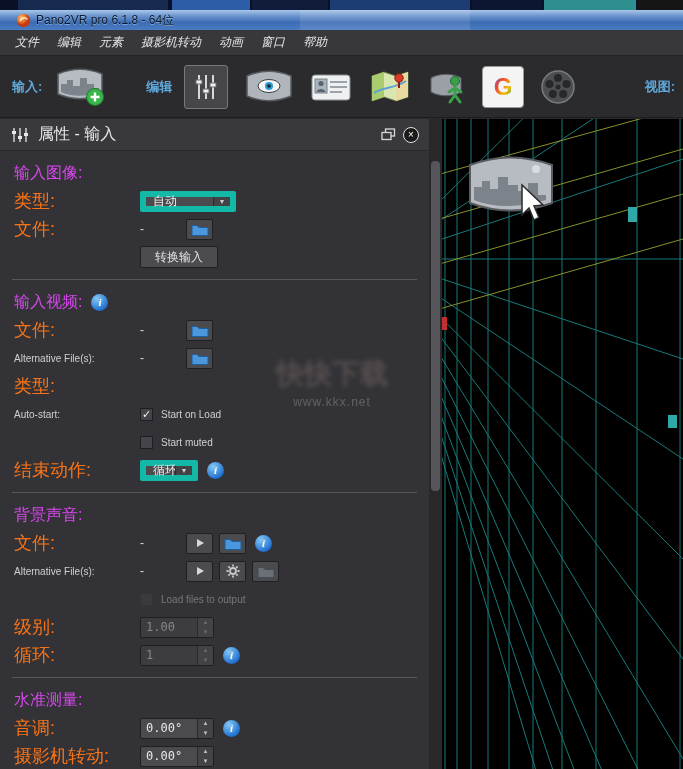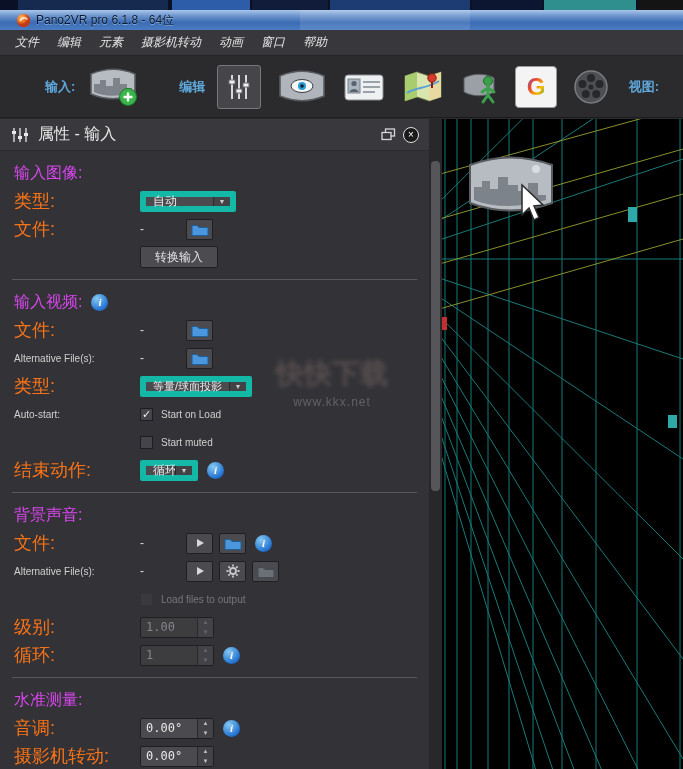--- a/index.html
+++ b/index.html
@@ -13,21 +13,21 @@
     background:linear-gradient(#aac6ea,#6f97cf 28%,#3b6cb4 62%,#4a7cc4);
     display:flex;align-items:center;padding-left:16px;box-sizing:border-box;}
   #titlebar .patch{position:absolute;left:300px;top:0;width:170px;height:100%;background:rgba(255,255,255,.10);}
   #title-text{font-size:12px;color:#0a1a30;margin-left:5px;text-shadow:0 1px 0 rgba(255,255,255,.35);}
   
   #menubar{position:absolute;top:30px;left:0;width:683px;height:26px;background:#38383c;
     border-bottom:1px solid #242426;display:flex;align-items:center;padding-left:6px;box-sizing:border-box;}
   .menu-item{padding:4px 9px;font-size:12px;color:#e6e6e6;cursor:default;font-style:italic;}
   
   #toolbar{position:absolute;top:57px;left:0;width:683px;height:61px;background:#2b2b2e;
-    border-bottom:1px solid #1c1c1e;display:flex;align-items:center;box-sizing:border-box;padding-left:33px;}
+    border-bottom:1px solid #1c1c1e;display:flex;align-items:center;box-sizing:border-box;}
   .tb-label{font-size:13px;font-weight:bold;color:#5fa8dc;}
   .tb-icon{display:flex;align-items:center;justify-content:center;}
   .tile{background:#45454a;border:1px solid #77777c;border-radius:3px;width:44px;height:44px;
     display:flex;align-items:center;justify-content:center;box-sizing:border-box;}
   .gtile{background:#f4f4f4;border:1px solid #9a9a9e;border-radius:4px;width:42px;height:42px;
     display:flex;align-items:center;justify-content:center;box-sizing:border-box;}
   
   #panel{position:absolute;top:119px;left:0;width:429px;height:650px;background:#333337;}
   #panel-header{height:32px;display:flex;align-items:center;padding:0 10px;background:#39393d;
     border-bottom:1px solid #2a2a2d;box-sizing:border-box;}
@@ -202,21 +202,21 @@
       <circle cx="20" cy="20" r="16" fill="#4d4f52" stroke="#7a7d80" stroke-width="1.5"></circle>
       <circle cx="20" cy="11" r="4" fill="#26282a"></circle>
       <circle cx="28.5" cy="17" r="4" fill="#26282a"></circle>
       <circle cx="25.2" cy="27" r="4" fill="#26282a"></circle>
       <circle cx="14.8" cy="27" r="4" fill="#26282a"></circle>
       <circle cx="11.5" cy="17" r="4" fill="#26282a"></circle>
       <circle cx="20" cy="20" r="2.5" fill="#26282a"></circle>
     </svg>
   </div>
 
-  <span class="tb-label" style="margin-left:auto;margin-right:24px">视图:</span>
+  <span class="tb-label" style="margin-left:auto;margin-right:8px">视图:</span>
 </div>
 
 <div id="panel">
   <div id="panel-header">
     <svg width="20" height="16" viewBox="0 0 20 16">
       <g stroke="#c8c8cc" stroke-width="1.6">
           <path d="M4,1 V15 M10,1 V15 M16,1 V15"></path>
         </g>
       <rect x="2" y="4" width="4" height="3" fill="#e8e8ec"></rect>
       <rect x="8" y="9" width="4" height="3" fill="#e8e8ec"></rect>
@@ -283,24 +283,20 @@
       <span class="dash">-</span>
       <span class="tile-btn">
         <svg width="18" height="13" viewBox="0 0 18 13">
           <path d="M1,2.5 h5 l2,2 h9 v8 h-16 z" fill="#4a97dd" stroke="#1f5f9a"></path>
         </svg>
       </span>
     </div>
 
     <div class="row">
       <span class="lbl">类型:</span>
-      <div class="dd" style="width:112px">
-        <span class="txt" style="font-size:11px">等量/球面投影</span>
-        <span class="arr">▼</span>
-      </div>
     </div>
 
     <div class="row">
       <span class="lbl eng">Auto-start:</span>
       <span class="chk">✓</span>
       <span class="eng">Start on Load</span>
     </div>
 
     <div class="row">
       <span class="lbl"></span>

